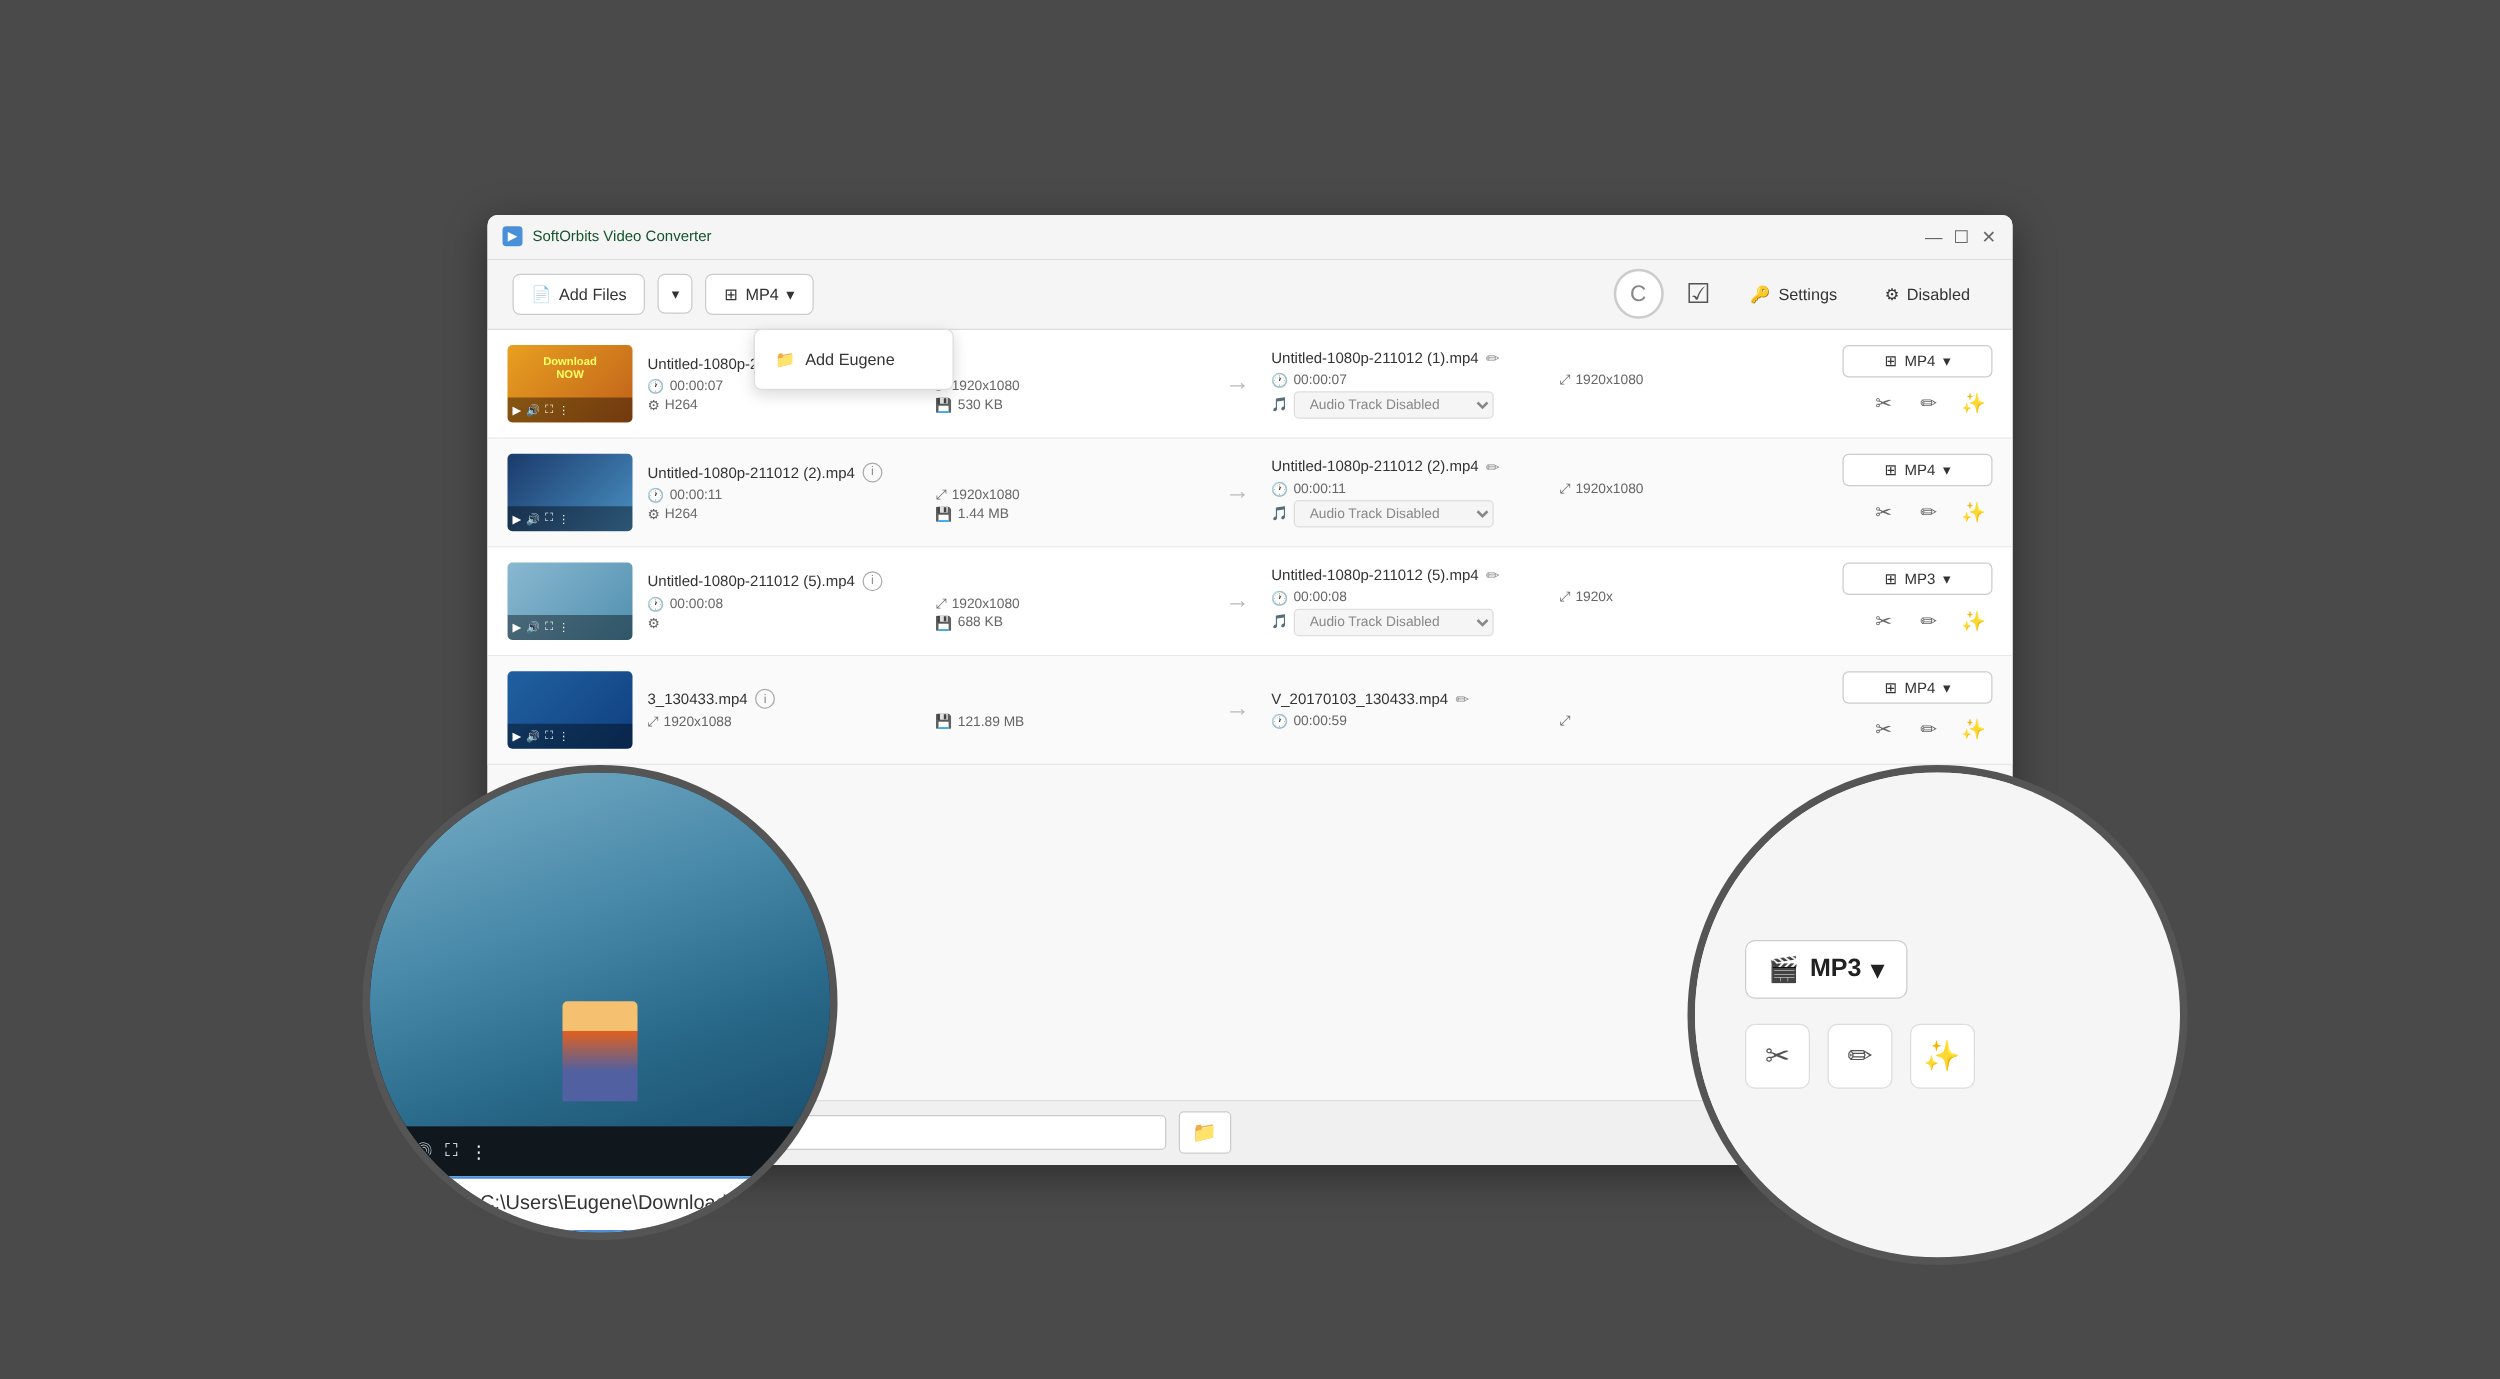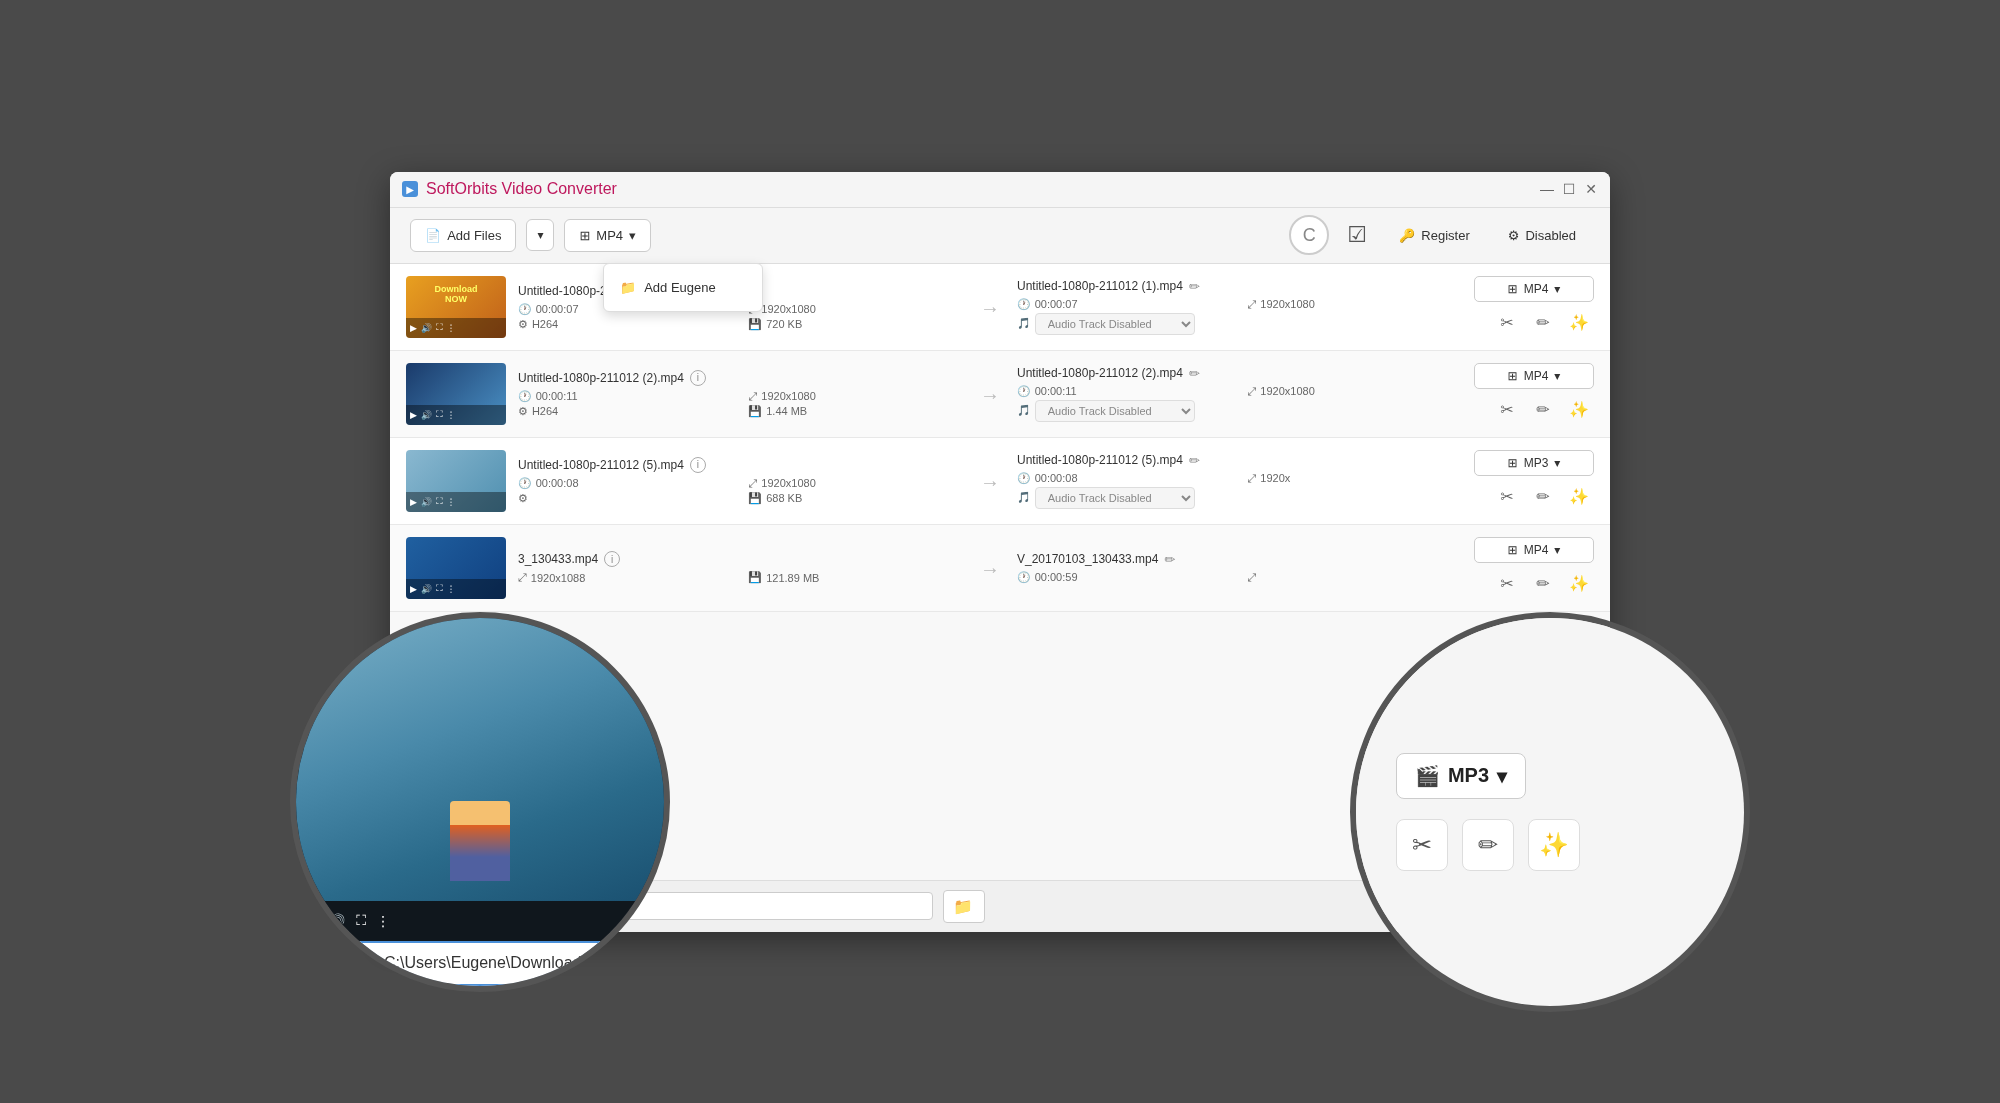--- a/index.html
+++ b/index.html
@@ -41,22 +41,22 @@
       width: 16px;
       height: 16px;
       background: #4a90d9;
       border-radius: 3px;
       margin-right: 8px;
       display: flex;
       align-items: center;
       justify-content: center;
     }
     .title-bar-text {
-      font-size: 16px;
-      color: #be185d;
+      font-size: 12px;
+      color: #14532d;
       flex: 1;
     }
     .title-bar-controls {
       display: flex;
       gap: 8px;
     }
     .title-btn {
       width: 14px;
       height: 14px;
       display: flex;
@@ -589,21 +589,21 @@
       <span>MP4</span>
       <span>▾</span>
     </button>
     <div class="toolbar-spacer"></div>
     <div class="btn-circle">
       <span>C</span>
     </div>
     <button class="btn-check">☑</button>
     <button class="btn-register">
       <span>🔑</span>
-      <span>Register</span>
+      <span>Settings</span>
     </button>
     <button class="btn-settings">
       <span>⚙</span>
       <span>Disabled</span>
     </button>
   </div>
 
   <div class="dropdown-menu">
     <div class="dropdown-item">
       <span>📁</span>
@@ -636,21 +636,21 @@
           <div class="meta-item">
               <span>⤢</span>
               <span>1920x1080</span>
             </div>
           <div class="meta-item">
               <span>⚙</span>
               <span>H264</span>
             </div>
           <div class="meta-item">
               <span>💾</span>
-              <span>720 KB</span>
+              <span>530 KB</span>
             </div>
         </div>
       </div>
       <div class="arrow-col">→</div>
       <div class="output-info">
         <div class="output-name">
           <span>Untitled-1080p-211012 (1).mp4</span>
           <span style="font-size:13px;color:#888;">✏</span>
         </div>
         <div class="output-meta">

